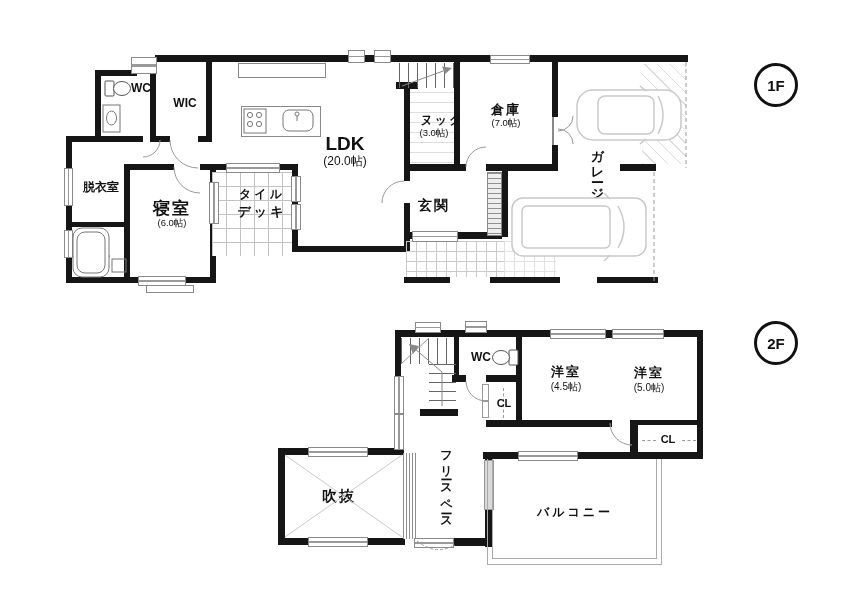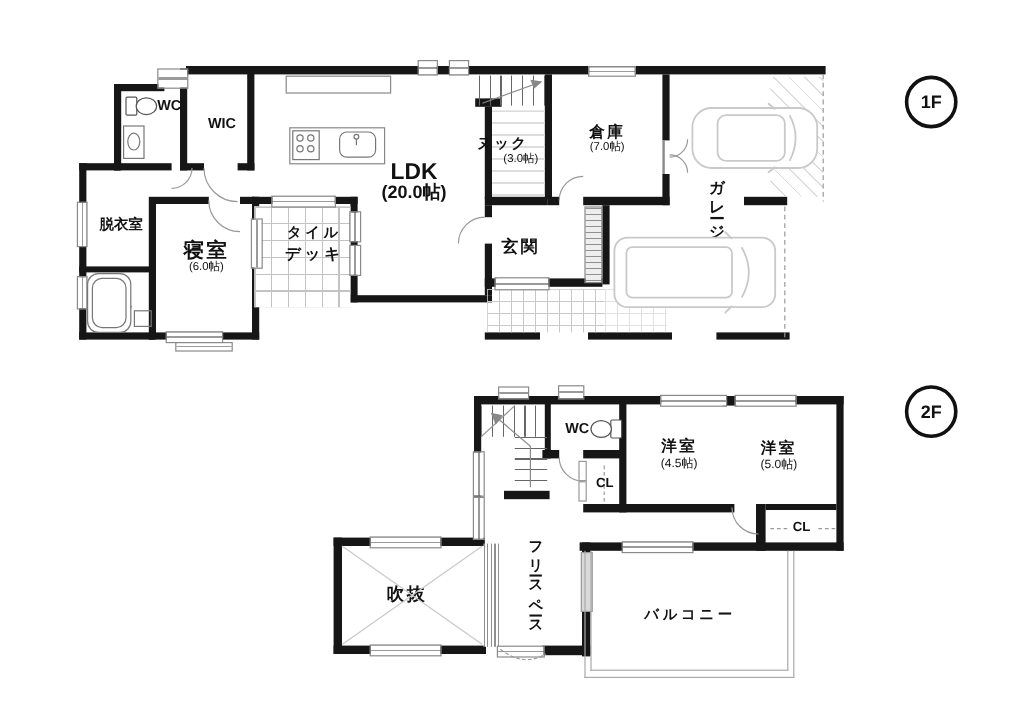--- a/index.html
+++ b/index.html
@@ -111,22 +111,22 @@
 
     <div class="lbl" style="left:141px;top:88px;font-size:12px">WC</div>
     <div class="lbl" style="left:185px;top:103px;font-size:12px">WIC</div>
     <div class="lbl" style="left:101px;top:187px;font-size:12px">脱衣室</div>
     <div class="lbl" style="left:172px;top:209px;font-size:17px;letter-spacing:2px">寝室</div>
     <div class="lbl" style="left:172px;top:223px;font-size:9.5px;font-weight:normal">(6.0帖)</div>
     <div class="lbl" style="left:100px;top:254px;font-size:14px">UB</div>
     <div class="lbl" style="left:262px;top:194px;font-size:12px;letter-spacing:3px">タイル</div>
     <div class="lbl" style="left:262px;top:212px;font-size:13px;letter-spacing:3px">デッキ</div>
     <div class="lbl" style="left:345px;top:144px;font-size:19px">LDK</div>
-    <div class="lbl" style="left:345px;top:161px;font-size:15px;font-weight:bold">(20.0帖)</div>
-    <div class="lbl" style="left:419px;top:120px;font-size:12px;letter-spacing:2px">ヌック</div>
+    <div class="lbl" style="left:345px;top:161px;font-size:12px;font-weight:normal">(20.0帖)</div>
+    <div class="lbl" style="left:442px;top:120px;font-size:12px;letter-spacing:2px">ヌック</div>
     <div class="lbl" style="left:434px;top:133px;font-size:9.5px;font-weight:normal">(3.0帖)</div>
     <div class="lbl" style="left:506px;top:110px;font-size:13px;letter-spacing:2px">倉庫</div>
     <div class="lbl" style="left:506px;top:123px;font-size:9.5px;font-weight:normal">(7.0帖)</div>
     <div class="lbl" style="left:434px;top:205px;font-size:14px;letter-spacing:2px">玄関</div>
     <div class="vlbl" style="left:597px;top:168px;font-size:13px;letter-spacing:3px">ガレージ</div>
     <div class="badge" style="left:754px;top:63px">1F</div>
   </div>
 
   <div>
 

